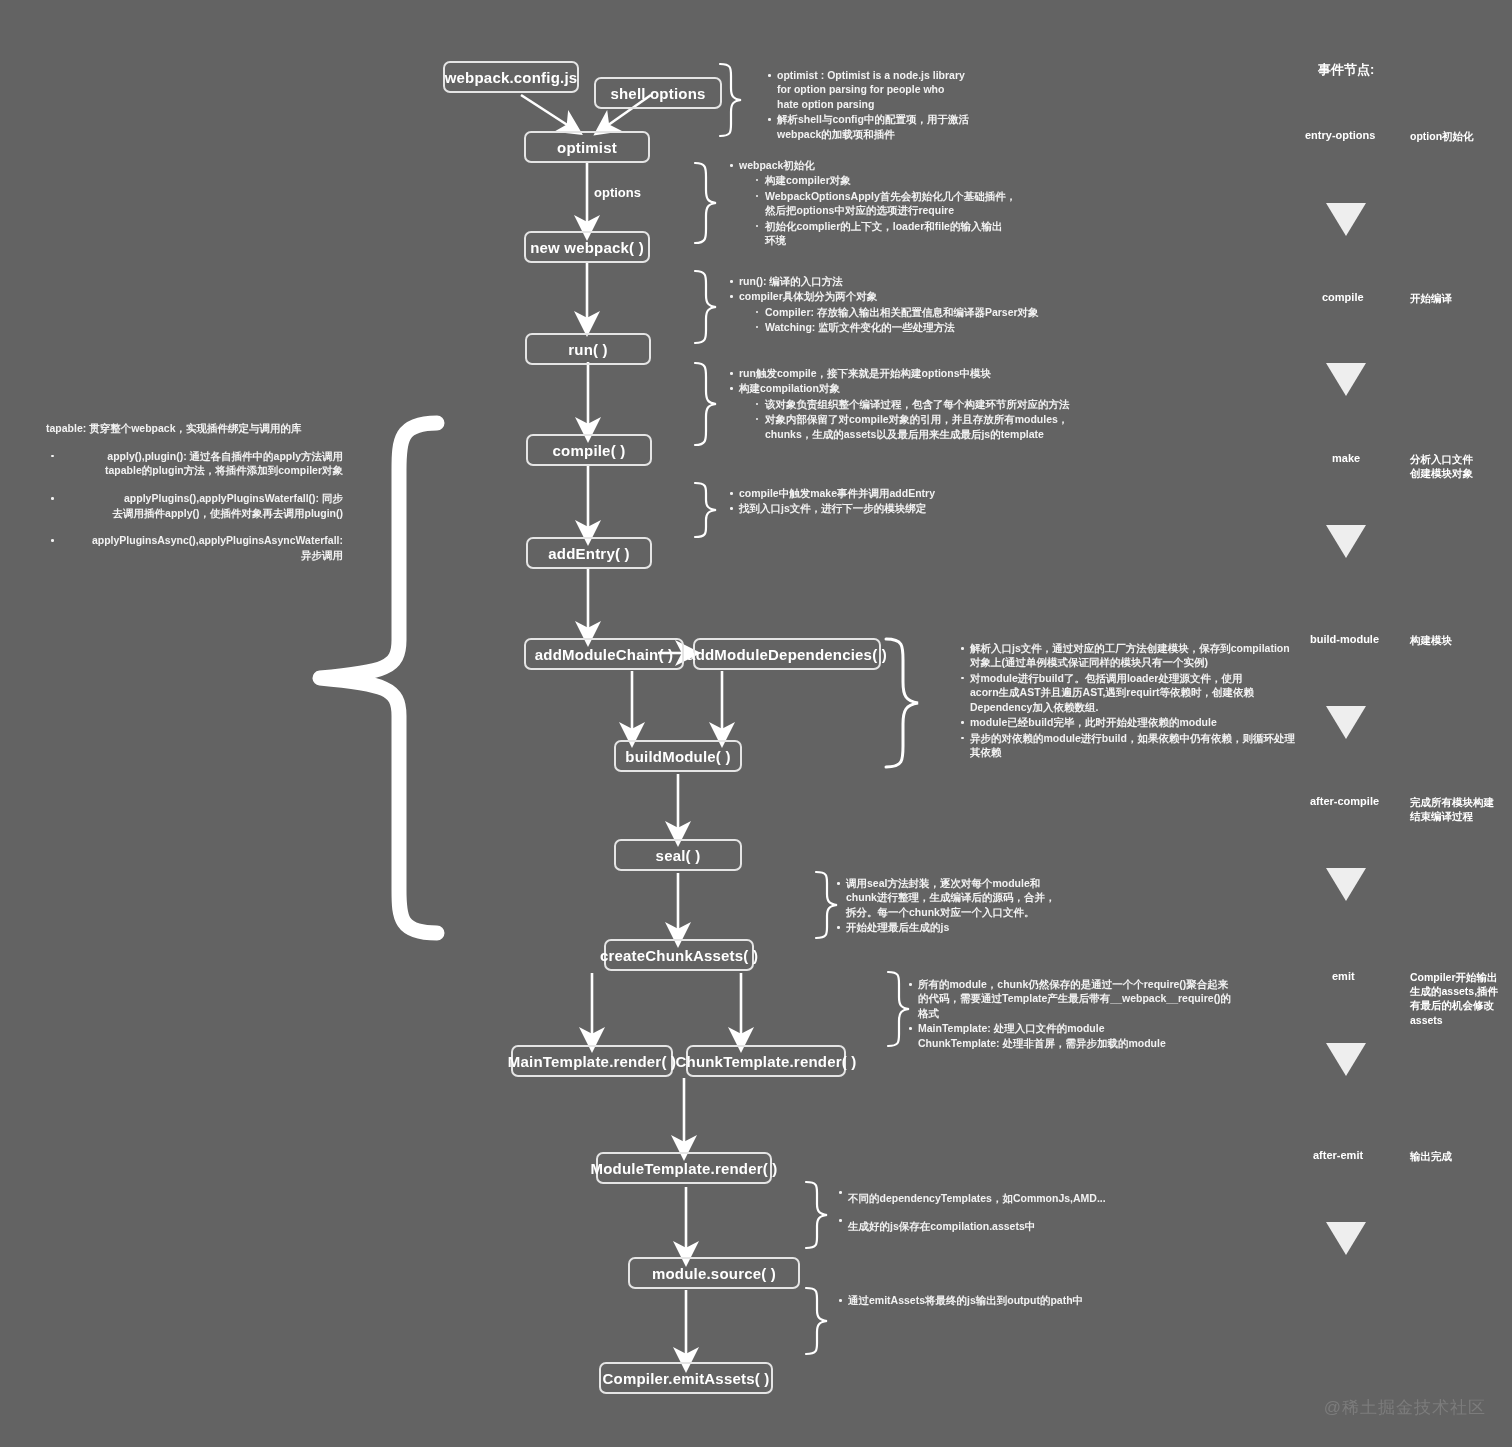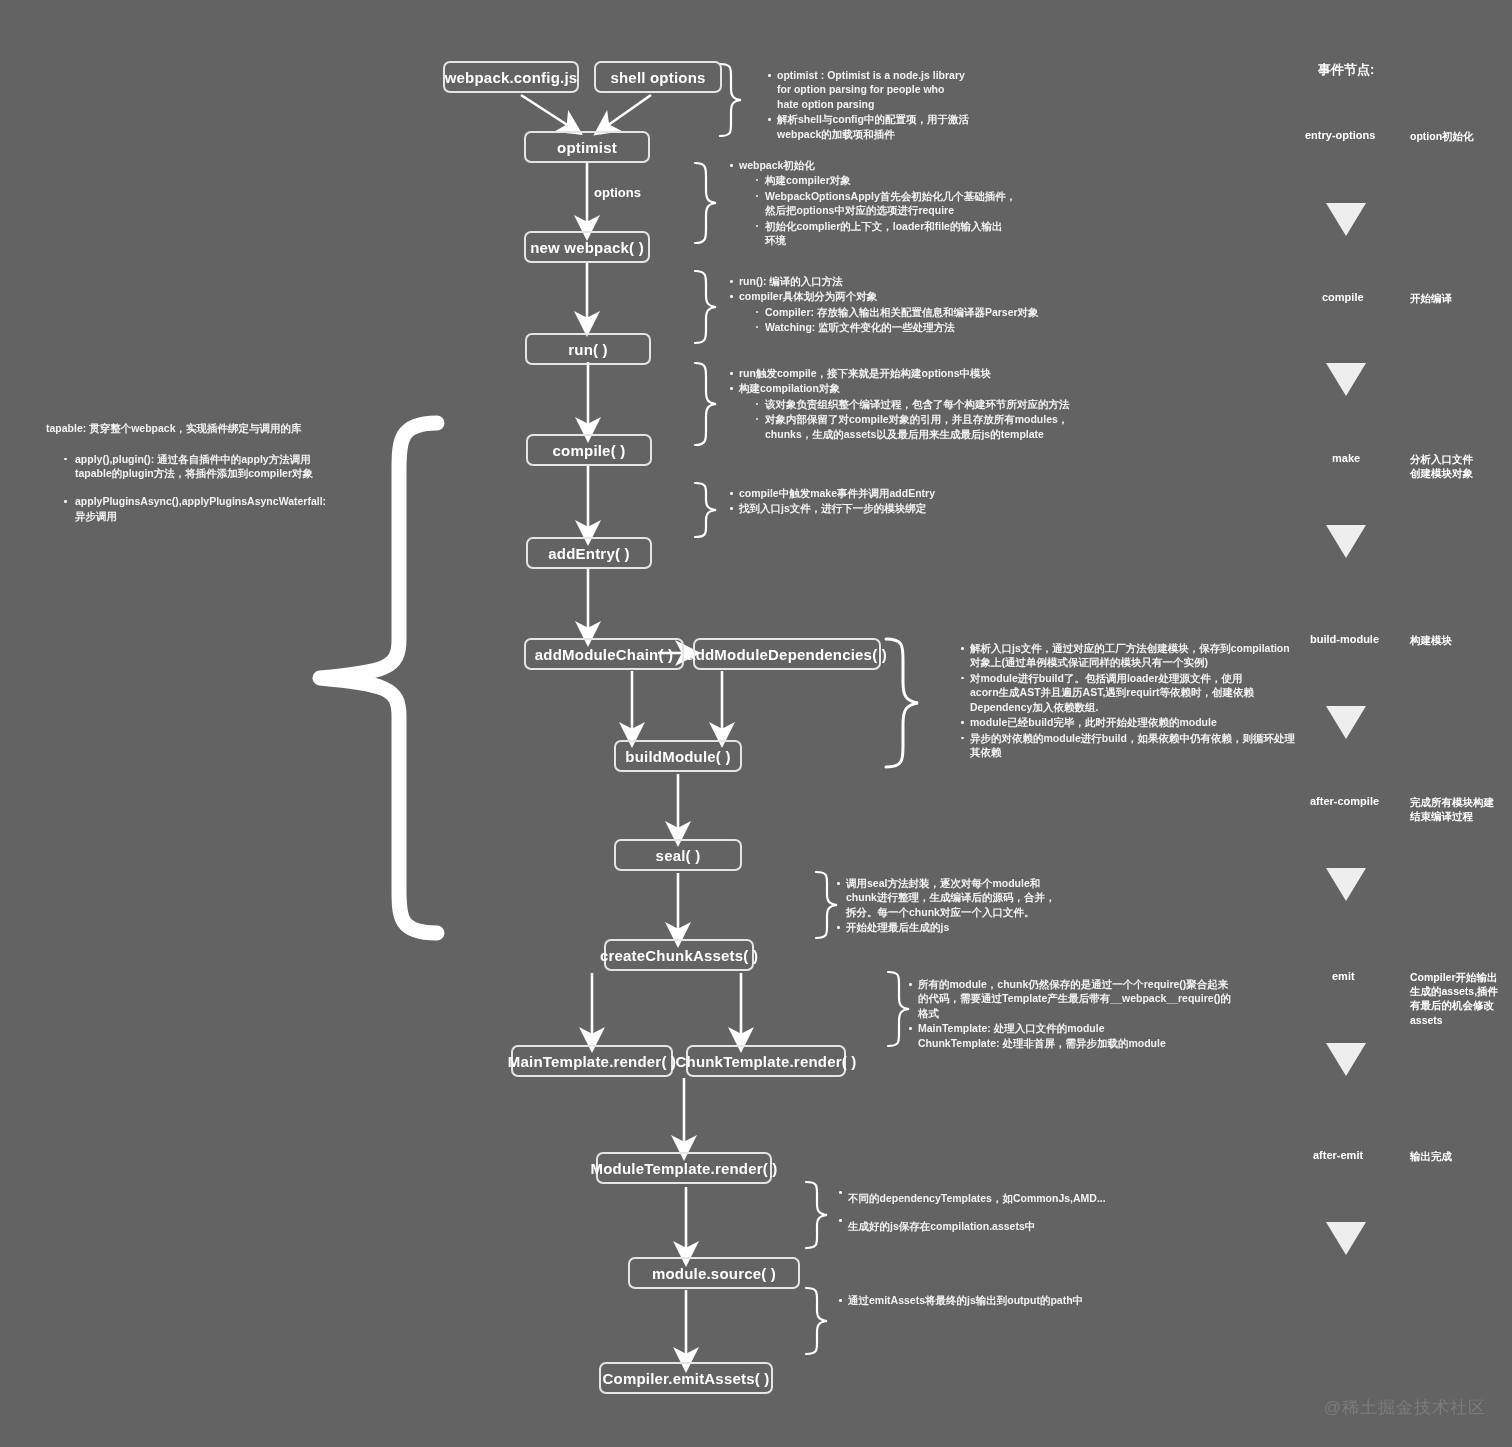--- a/index.html
+++ b/index.html
@@ -47,21 +47,21 @@
   }
   .anno ul ul{margin-left:14px;margin-top:1px;}
   .anno ul ul li:before{width:2px;height:2px;top:6px;}
 
   
   .tapable{
     position:absolute;
     font-size:10.5px;font-weight:bold;line-height:1.4;color:#f2f2f2;
   }
   .tapable .head{margin-bottom:13px;}
-  .tapable ul{margin:16px;padding:0;list-style:none;}
+  .tapable ul{margin:3px;padding:0;list-style:none;text-align:right;}
   .tapable li{position:relative;padding-left:13px;margin-bottom:13px;}
   .tapable li:before{
     content:"";position:absolute;left:2px;top:6px;
     width:2.5px;height:2.5px;border-radius:50%;background:#f2f2f2;
   }
 
   
   .evt-head{position:absolute;font-size:13px;font-weight:bold;color:#fff;}
   .evt-name{position:absolute;font-size:11px;font-weight:bold;color:#ffffff;white-space:nowrap;}
   .evt-desc{position:absolute;font-size:10.5px;font-weight:bold;color:#ffffff;line-height:1.35;}
@@ -156,21 +156,21 @@
       <path d="M1326 363 L1366 363 L1346 396 Z"></path>
       <path d="M1326 525 L1366 525 L1346 558 Z"></path>
       <path d="M1326 706 L1366 706 L1346 739 Z"></path>
       <path d="M1326 868 L1366 868 L1346 901 Z"></path>
       <path d="M1326 1043 L1366 1043 L1346 1076 Z"></path>
       <path d="M1326 1222 L1366 1222 L1346 1255 Z"></path>
     </g>
   </svg>
 
   <div class="node" style="left:443px;top:61px;width:136px;">webpack.config.js</div>
-  <div class="node" style="left:594px;top:61px;width:128px;">shell options</div>
+  <div class="node" style="left:594px;top:77px;width:128px;">shell options</div>
   <div class="node" style="left:524px;top:131px;width:126px;">optimist</div>
   <div class="node" style="left:524px;top:231px;width:126px;">new webpack( )</div>
   <div class="node" style="left:525px;top:333px;width:126px;">run( )</div>
   <div class="node" style="left:526px;top:434px;width:126px;">compile( )</div>
   <div class="node" style="left:526px;top:537px;width:126px;">addEntry( )</div>
   <div class="node" style="left:524px;top:638px;width:160px;">addModuleChain( )</div>
   <div class="node" style="left:693px;top:638px;width:188px;">addModuleDependencies( )</div>
   <div class="node" style="left:614px;top:740px;width:128px;">buildModule( )</div>
   <div class="node" style="left:614px;top:839px;width:128px;">seal( )</div>
   <div class="node" style="left:604px;top:939px;width:150px;">createChunkAssets( )</div>
@@ -179,20 +179,21 @@
   <div class="node" style="left:596px;top:1152px;width:176px;">ModuleTemplate.render( )</div>
   <div class="node" style="left:628px;top:1257px;width:172px;">module.source( )</div>
   <div class="node" style="left:599px;top:1362px;width:174px;">Compiler.emitAssets( )</div>
 
   <div style="position:absolute;left:594px;top:185px;font-size:13px;font-weight:bold;">options</div>
 
   <div class="tapable" style="left:46px;top:421px;width:300px;">
     <div class="head">tapable: 贯穿整个webpack，实现插件绑定与调用的库</div>
     <ul>
       <li>apply(),plugin(): 通过各自插件中的apply方法调用<br>tapable的plugin方法，将插件添加到compiler对象</li>
+      <li>applyPlugins(),applyPluginsWaterfall():  同步<br>去调用插件apply()，使插件对象再去调用plugin()</li>
       <li>applyPluginsAsync(),applyPluginsAsyncWaterfall:<br>异步调用</li>
     </ul>
   </div>
 
   <div class="anno" style="left:727px;top:158px;">
       <ul>
         <li>webpack初始化<ul>
             <li>构建compiler对象</li>
             <li>WebpackOptionsApply首先会初始化几个基础插件，<br>然后把options中对应的选项进行require</li>
             <li>初始化complier的上下文，loader和file的输入输出<br>环境</li>

